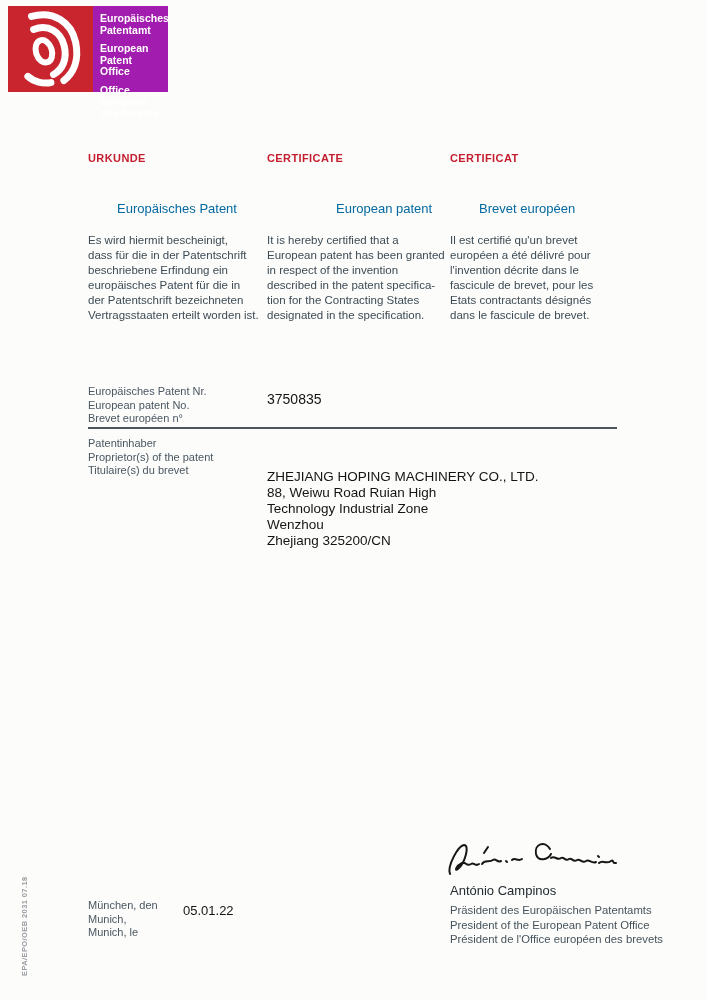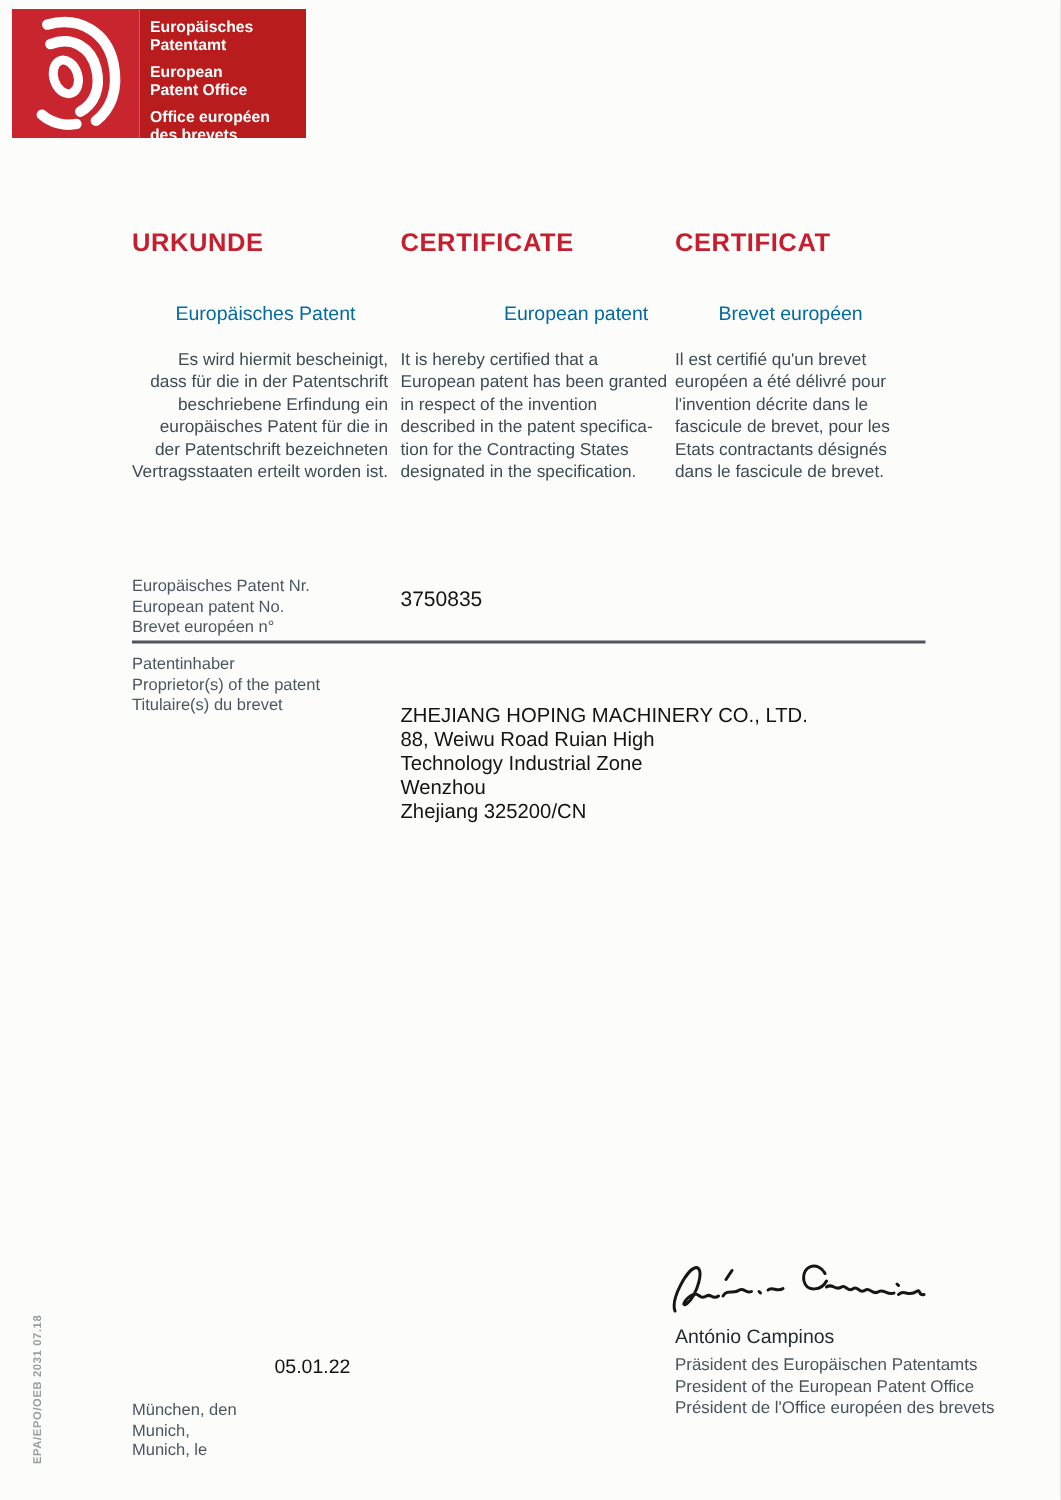--- a/index.html
+++ b/index.html
@@ -9,25 +9,25 @@
     background:#fcfcfb;
     font-family:"Liberation Sans", sans-serif;
     color:#3d4b54;
     overflow:hidden;
     margin:0 auto;
     box-shadow:0 0 4px rgba(0,0,0,.2);
   }
   
   .logo{position:absolute;left:8px;top:6px;display:flex;}
   .logo-red{width:85px;height:86px;background:#c8252e;position:relative;}
-  .logo-dark{width:111px;height:86px;background:#b91c1c;color:#fff;box-sizing:border-box;padding:7px 4px 0 7px;}
+  .logo-dark{width:75px;height:86px;background:#a21caf;color:#fff;box-sizing:border-box;padding:7px 4px 0 7px;}
   .logo-line{font-size:10.5px;font-weight:bold;line-height:11.5px;white-space:pre-line;margin:0 0 7px 0;}
   
   .abs{position:absolute;}
-  .h-red{font-size:17px;font-weight:bold;color:#c41e2f;letter-spacing:.4px;}
+  .h-red{font-size:11px;font-weight:bold;color:#c41e2f;letter-spacing:.4px;}
   .sub-red{font-size:13px;font-weight:normal;color:#0369a1;margin-left:29px;}
   .para{font-size:11.5px;line-height:15px;color:#3d4b54;white-space:pre-line;}
   .label{font-size:11px;line-height:13.5px;color:#4a5761;white-space:pre-line;}
   .typed{font-size:13.5px;line-height:16px;color:#141414;white-space:pre-line;font-family:"Liberation Sans", sans-serif;}
   .rule{position:absolute;left:88px;width:529px;height:2px;background:#4c565c;}
   .sig-name{font-size:13px;font-weight:normal;color:#222b30;}
   .sig-titles{font-size:11.3px;line-height:14.5px;color:#46535b;white-space:pre-line;}
   .form-code{
     position:absolute;left:20px;top:976px;
     transform:rotate(-90deg);transform-origin:0 0;
@@ -63,21 +63,21 @@
   </div>
 
   <div class="abs h-red col1" style="top:152px;">URKUNDE</div>
   <div class="abs h-red col2" style="top:152px;">CERTIFICATE</div>
   <div class="abs h-red col3" style="top:152px;text-align:right;">CERTIFICAT</div>
 
   <div class="abs sub-red col1" style="top:201px;">Europäisches Patent</div>
   <div class="abs sub-red col2" style="top:201px;padding-left:40px;">European patent</div>
   <div class="abs sub-red col3" style="top:201px;">Brevet européen</div>
 
-  <div class="abs para col1" style="top:233px;text-align:right;">Es wird hiermit bescheinigt,
+  <div class="abs para col1" style="top:233px;">Es wird hiermit bescheinigt,
 dass für die in der Patentschrift
 beschriebene Erfindung ein
 europäisches Patent für die in
 der Patentschrift bezeichneten
 Vertragsstaaten erteilt worden ist.</div>
   <div class="abs para col2" style="top:233px;">It is hereby certified that a
 European patent has been granted
 in respect of the invention
 described in the patent specifica-
 tion for the Contracting States
@@ -116,20 +116,20 @@
       <path d="M105 22 C109 19 111 25 115 22 C118 20 119 26 123 23 C126 21 127 27 131 24 C134 22 136 28 140 25 C143 23 146 28 150 26"></path>
       <path d="M152 20 L153 21"></path>
       <path d="M153 27 C157 23 159 29 165 25 C168 23 166 28 170 27"></path>
     </g>
   </svg>
   <div class="abs sig-name" style="left:450px;top:883px;">António Campinos</div>
   <div class="abs sig-titles" style="left:450px;top:903px;">Präsident des Europäischen Patentamts
 President of the European Patent Office
 Président de l'Office européen des brevets</div>
 
-  <div class="abs label" style="left:88px;top:899px;margin-top:35px;">München, den
+  <div class="abs label" style="left:88px;top:899px;">München, den
 Munich,
 Munich, le</div>
   <div class="abs typed" style="left:183px;top:903px;font-size:13px;">05.01.22</div>
 
   <div class="form-code">EPA/EPO/OEB 2031 07.18</div>
 
 </div>
 
 </body></html>

